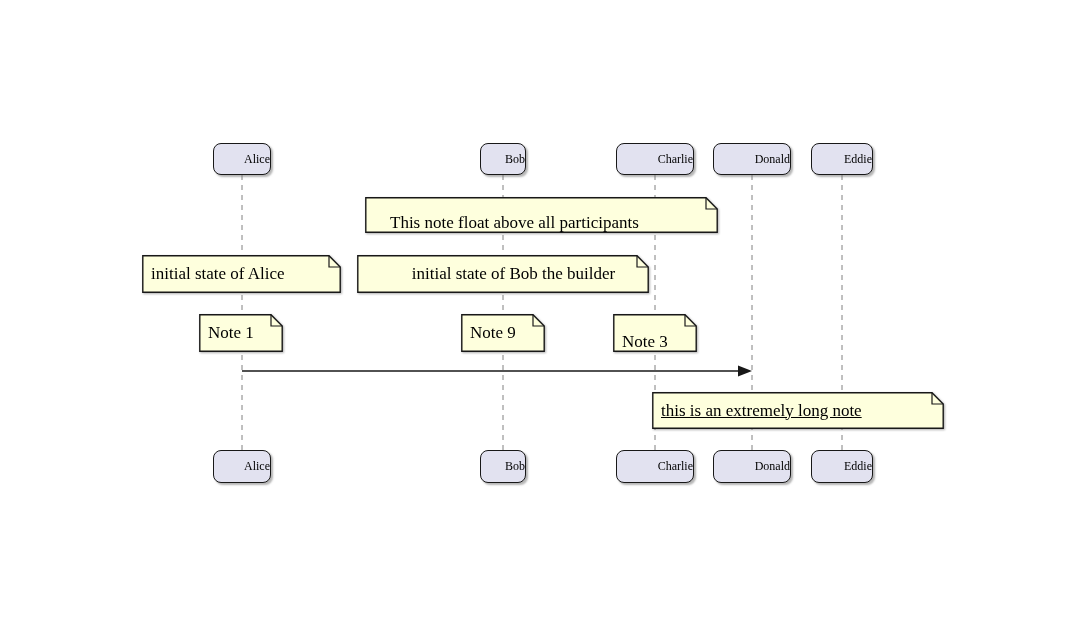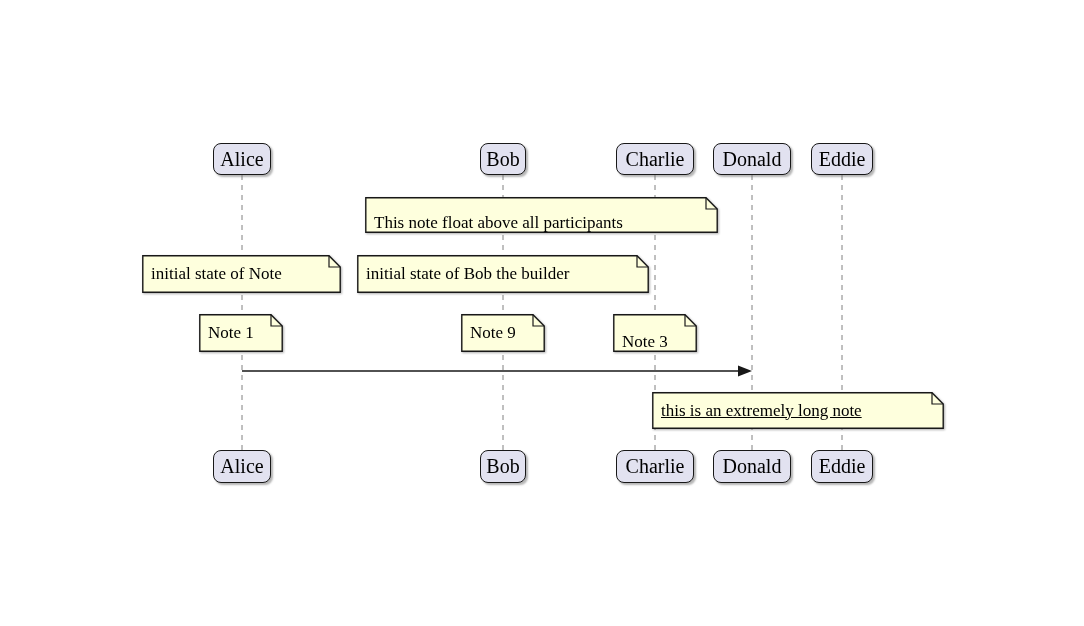--- a/index.html
+++ b/index.html
@@ -31,22 +31,22 @@
   }
   .pbox {
     position: absolute;
     box-sizing: border-box;
     background: var(--participant_fill, #e2e2f0);
     border: 1.5px solid var(--border, #181818);
     border-radius: 8px;
     box-shadow: 2px 2px 2px rgba(120,120,120,0.55);
     display: flex;
     align-items: center;
-    justify-content: center;
-    font-size: 20px;
+    justify-content: flex-end;
+    font-size: 12px;
     white-space: nowrap;
   }
   .note {
     position: absolute;
     box-sizing: border-box;
     display: flex;
     align-items: center;
   }
   .note svg {
     position: absolute;
@@ -104,35 +104,35 @@
   <div class="pbox" style="left:616px; top:450px; width:78px; height:33px;">
     <span>Charlie</span>
   </div>
   <div class="pbox" style="left:713px; top:450px; width:78px; height:33px;">
     <span>Donald</span>
   </div>
   <div class="pbox" style="left:811px; top:450px; width:62px; height:33px;">
     <span>Eddie</span>
   </div>
 
-  <div class="note" style="left:365px; top:197px; width:353px; height:52px;">
+  <div class="note" style="left:365px; top:197px; width:353px; height:52px;padding-left:16px;">
       <svg width="353" height="36">
         <polygon points="0.8,0.8 341,0.8 352.2,12 352.2,35.2 0.8,35.2" fill="#feffdd" stroke="#181818" stroke-width="1.4"></polygon>
         <polyline points="341,0.8 341,12 352.2,12" fill="none" stroke="#181818" stroke-width="1.2"></polyline>
       </svg>
     <span class="note-text">This note float above all participants</span>
   </div>
   <div class="note" style="left:142px; top:255px; width:199px; height:38px;">
       <svg width="199" height="38">
         <polygon points="0.8,0.8 187,0.8 198.2,12 198.2,37.2 0.8,37.2" fill="#feffdd" stroke="#181818" stroke-width="1.4"></polygon>
         <polyline points="187,0.8 187,12 198.2,12" fill="none" stroke="#181818" stroke-width="1.2"></polyline>
       </svg>
-    <span class="note-text">initial state of Note</span>
+    <span class="note-text">initial state of Alice</span>
   </div>
-  <div class="note" style="left:357px; top:255px; width:304px; height:38px;">
+  <div class="note" style="left:357px; top:255px; width:304px; height:38px;justify-content:center;">
       <svg width="292" height="38">
         <polygon points="0.8,0.8 280,0.8 291.2,12 291.2,37.2 0.8,37.2" fill="#feffdd" stroke="#181818" stroke-width="1.4"></polygon>
         <polyline points="280,0.8 280,12 291.2,12" fill="none" stroke="#181818" stroke-width="1.2"></polyline>
       </svg>
     <span class="note-text">initial state of Bob the builder</span>
   </div>
   <div class="note" style="left:199px; top:314px; width:84px; height:38px;">
       <svg width="84" height="38">
         <polygon points="0.8,0.8 72,0.8 83.2,12 83.2,37.2 0.8,37.2" fill="#feffdd" stroke="#181818" stroke-width="1.4"></polygon>
         <polyline points="72,0.8 72,12 83.2,12" fill="none" stroke="#181818" stroke-width="1.2"></polyline>

